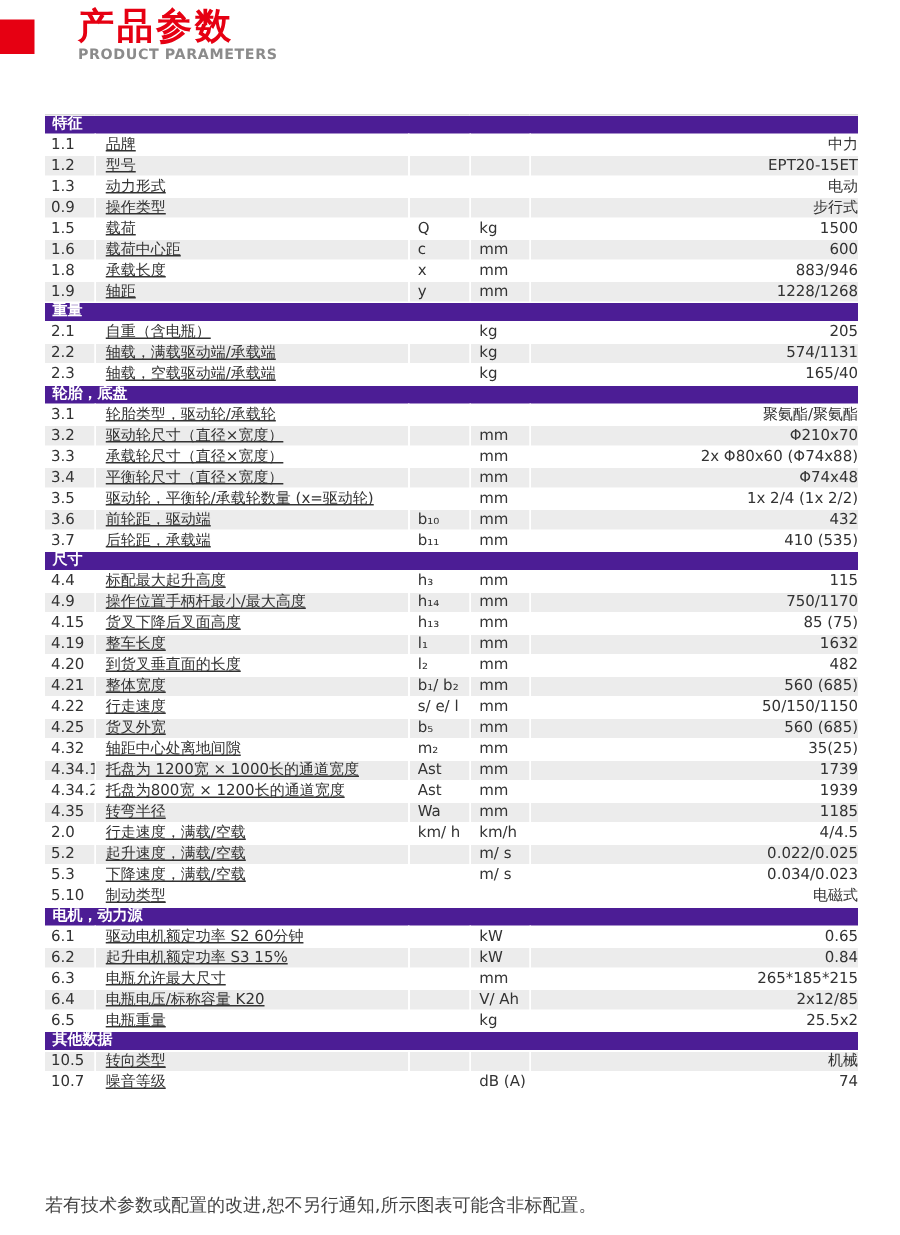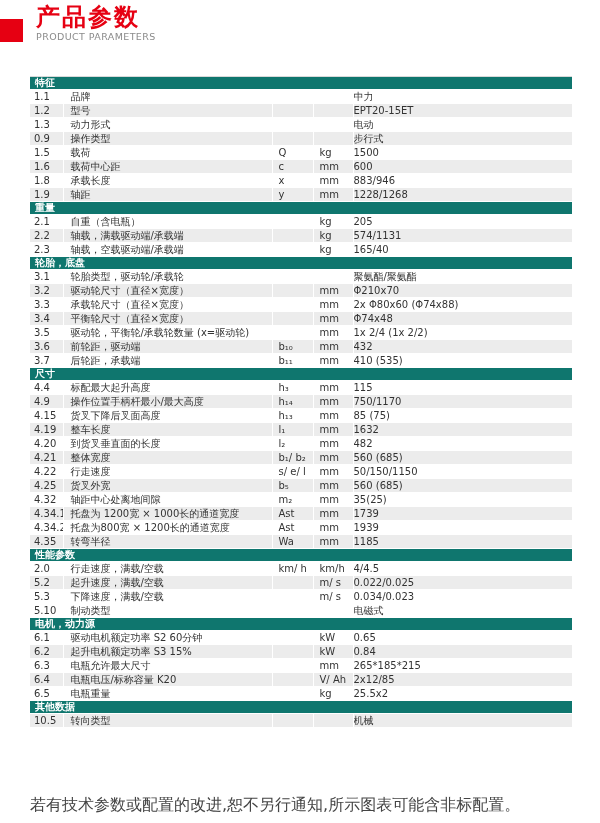--- a/index.html
+++ b/index.html
@@ -1,44 +1,44 @@
 <!DOCTYPE html>
 <html><head>
 <meta charset="utf-8">
 <style>
   * { margin:0; padding:0; box-sizing:border-box; }
   html,body { width:600px; height:823px; background:#ffffff; overflow:hidden;
     font-family:"DejaVu Sans","Liberation Sans",sans-serif; }
   .page { position:relative; width:600px; height:823px; }
 
   
-  .brand { position:absolute; top:5px; left:0; display:flex; align-items:flex-end; }
+  .brand { position:absolute; top:5px; left:0; display:flex; align-items:center;gap:16px; }
   .brand-square { width:23px; height:23px; margin-top:1px; }
   .brand-text { margin-left:13px; }
   .title-cn { font-size:24px; font-weight:bold; letter-spacing:2px; line-height:24px; }
-  .title-en { font-size:9.5px; font-weight:normal; color:#8b8b8b; letter-spacing:0.4px; margin-top:2px; }
+  .title-en { font-size:9.5px; font-weight:bold; color:#8b8b8b; letter-spacing:0.4px; margin-top:2px; }
 
   
   table.params { position:absolute; top:76px; left:30px; width:542px;
     border-collapse:collapse; table-layout:fixed; }
   td { font-size:10px; color:#333; white-space:nowrap; overflow:hidden;
     border-right:1px solid #fff; border-bottom:1px solid #fff; }
-  tr.section-row td { background:#0f766e; color:#ffffff; font-weight:bold;
+  tr.section-row td { background:#4c1d95; color:#ffffff; font-weight:bold;
     height:12.5px; line-height:12px; padding-left:5px; font-size:10px; }
   tr.data-row td { height:13.5px; line-height:13px; background:#ffffff; }
   tr.data-row.alt td { background:#ececec; }
   td.c0 { padding-left:4px; }
-  td.c1 { padding-left:7px; }
+  td.c1 { padding-left:7px;text-decoration:underline; }
   td.c2 { padding-left:6px; }
   td.c3 { padding-left:6px; }
-  td.c4 { text-align:left; border-right:none; }
+  td.c4 { text-align:right; border-right:none; }
   table.params { border-top:1px solid #d9d9d9; }
 
   
-  .footnote { position:absolute; top:795px; left:30px; font-size:16px; color:#444; }
+  .footnote { position:absolute; top:795px; left:30px; font-size:12px; color:#444; }
 </style>
 </head>
 <body>
 
 <div class="page">
 
   <div class="brand">
     <div class="brand-square" style="background-color: rgb(230, 0, 18);"></div>
     <div class="brand-text">
       <div class="title-cn" style="color: rgb(230, 0, 18);">产品参数</div>
@@ -270,23 +270,20 @@
           <td class="c3">mm</td>
           <td class="c4">1939</td>
         </tr>
         <tr class="data-row alt">
           <td class="c0">4.35</td>
           <td class="c1">转弯半径</td>
           <td class="c2">Wa</td>
           <td class="c3">mm</td>
           <td class="c4">1185</td>
         </tr>
-        <tr class="section-row">
-          <td colspan="5">性能参数</td>
-        </tr>
         <tr class="data-row">
           <td class="c0">2.0</td>
           <td class="c1">行走速度，满载/空载</td>
           <td class="c2">km/ h</td>
           <td class="c3">km/h</td>
           <td class="c4">4/4.5</td>
         </tr>
         <tr class="data-row alt">
           <td class="c0">5.2</td>
           <td class="c1">起升速度，满载/空载</td>
@@ -349,18 +346,25 @@
         <tr class="section-row">
           <td colspan="5">其他数据</td>
         </tr>
         <tr class="data-row alt">
           <td class="c0">10.5</td>
           <td class="c1">转向类型</td>
           <td class="c2"></td>
           <td class="c3"></td>
           <td class="c4">机械</td>
         </tr>
+        <tr class="data-row">
+          <td class="c0">10.7</td>
+          <td class="c1">噪音等级</td>
+          <td class="c2"></td>
+          <td class="c3">dB (A)</td>
+          <td class="c4">74</td>
+        </tr>
       </tbody>
   </table>
 
   <div class="footnote">若有技术参数或配置的改进,恕不另行通知,所示图表可能含非标配置。</div>
 
 </div>
 
 </body></html>

